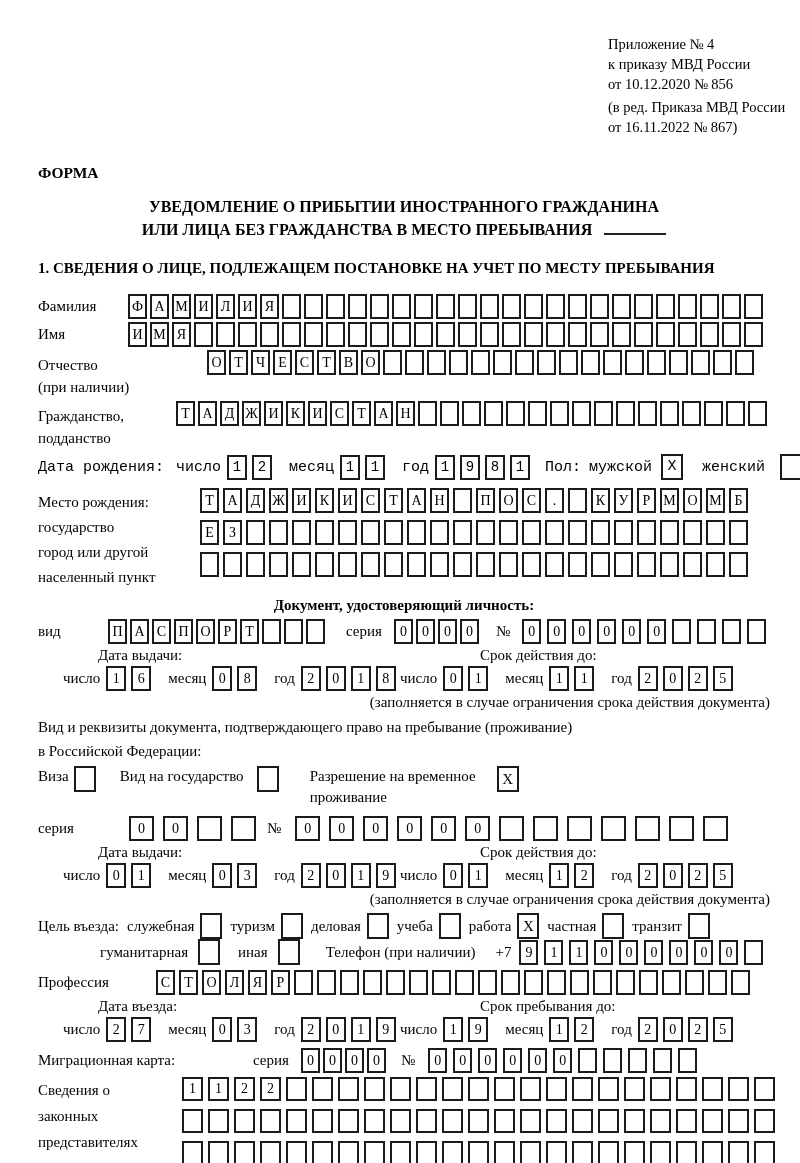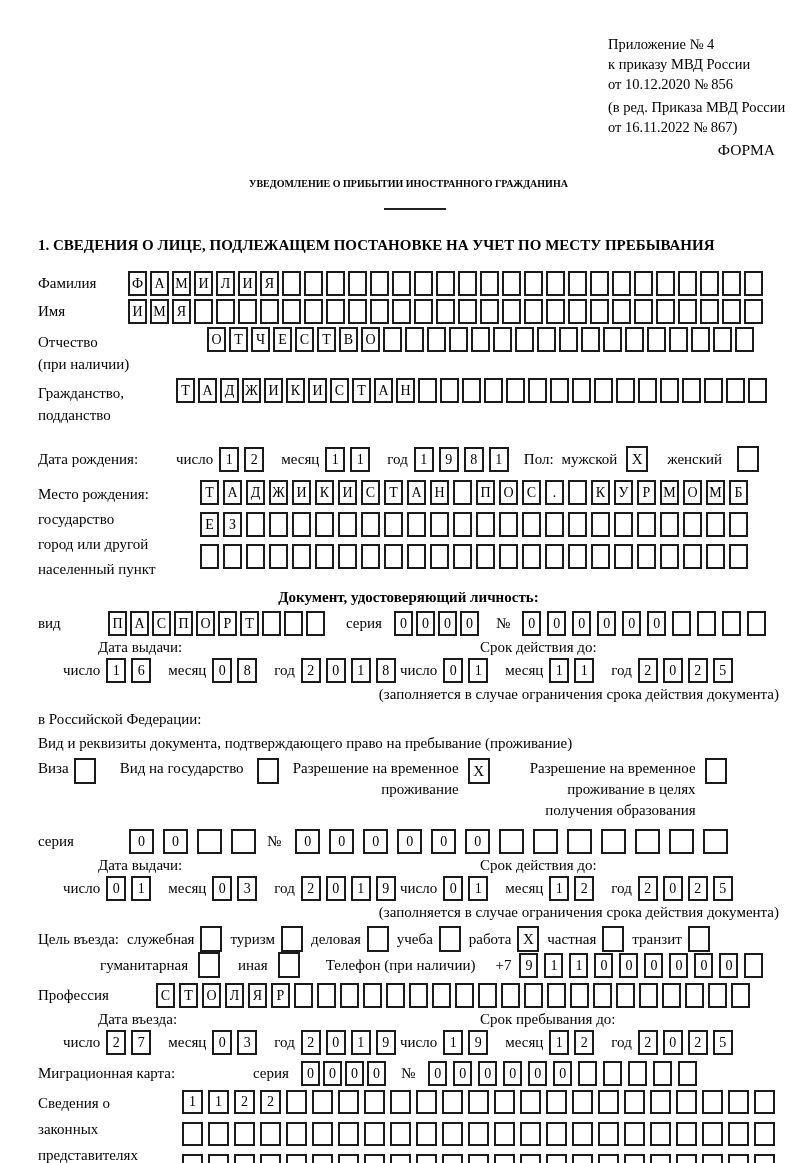--- a/index.html
+++ b/index.html
@@ -2,28 +2,28 @@
 <html><head>
 <meta charset="utf-8">
 <style>
   * { box-sizing: border-box; }
   html,body { margin:0; padding:0; background:#ffffff; }
   body {
     width:800px; height:1163px;
     font-family:"Liberation Serif", "DejaVu Serif", serif;
     color:#000; font-size:15px;
   }
-  .page { width:800px; height:1163px; padding:34px 21px 0 38px; overflow:hidden; position:relative; }
+  .page { width:800px; height:1163px; padding:34px 30px 0 38px; overflow:hidden; position:relative; }
 
   
   .appendix { margin-left:570px; line-height:20px; font-size:14.5px; white-space:nowrap; }
   .appendix .blk2 { margin-top:3px; }
-  .form-label { text-align:right; font-weight:normal; font-size:15.5px; margin-top:4px; padding-right:4px; }
-
-  .title { text-align:center; font-weight:bold; font-size:10px; line-height:23px; margin-top:13px; }
+  .form-label { text-align:left; font-weight:bold; font-size:15.5px; margin-top:27px; padding-right:4px; }
+
+  .title { text-align:center; font-weight:bold; font-size:16px; line-height:23px; margin-top:13px; }
   .uline { display:inline-block; width:62px; border-bottom:2px solid #222; height:13px; margin-left:12px; }
 
   .sec-heading { font-weight:bold; font-size:15px; margin-top:19px; margin-bottom:17px; }
 
   
   .row { display:flex; align-items:flex-start; margin-bottom:3px; }
   .lbl { flex-shrink:0; padding-top:4px; }
   .lbl2 { line-height:22px; }
 
   
@@ -56,21 +56,21 @@
   .d-left  { width:345px; padding-left:25px; flex-shrink:0; display:flex; align-items:center; }
   .d-right { padding-left:17px; display:flex; align-items:center; }
 
   .note { font-size:15px; text-align:right; margin:3px 0 5px; }
 
   .plain { line-height:22px; margin-bottom:2px; }
 
   
   .opts { display:flex; align-items:flex-start; margin-top:4px; margin-bottom:8px; }
   .opt { display:flex; align-items:flex-start; }
-  .optlbl { text-align:right; line-height:21px; }
+  .optlbl { text-align:left; line-height:21px; }
 
   .purposes { display:flex; align-items:center; }
   .purposes .pl { margin-left:8px; }
   .purposes .checkbox { margin-left:6px; }
 
   .inline-row { display:flex; align-items:center; }
 </style>
 </head>
 <body>
 
@@ -80,21 +80,21 @@
     <div>Приложение № 4</div>
     <div>к приказу МВД России</div>
     <div>от 10.12.2020 № 856</div>
     <div class="blk2">(в ред. Приказа МВД России</div>
     <div>от 16.11.2022 № 867)</div>
   </div>
   <div class="form-label">ФОРМА</div>
 
   <div class="title">
     <div>УВЕДОМЛЕНИЕ О ПРИБЫТИИ ИНОСТРАННОГО ГРАЖДАНИНА</div>
-    <div><span class="uline"></span></div>
+    <div><span>ИЛИ ЛИЦА БЕЗ ГРАЖДАНСТВА В МЕСТО ПРЕБЫВАНИЯ</span><span class="uline"></span></div>
   </div>
 
   <div class="sec-heading">1. СВЕДЕНИЯ О ЛИЦЕ, ПОДЛЕЖАЩЕМ ПОСТАНОВКЕ НА УЧЕТ ПО МЕСТУ ПРЕБЫВАНИЯ</div>
 
   <div class="row">
     <span class="lbl" style="width:90px">Фамилия</span>
     <span class="cells">
         <span class="cell">Ф</span>
         <span class="cell">А</span>
         <span class="cell">М</span>
@@ -225,21 +225,21 @@
         <span class="cell"></span>
         <span class="cell"></span>
         <span class="cell"></span>
         <span class="cell"></span>
         <span class="cell"></span>
         <span class="cell"></span>
         <span class="cell"></span>
       </span>
   </div>
 
-  <div class="row inline-row" style="margin-top:20px; align-items:center;">
+  <div class="row inline-row" style="margin-top:5px; align-items:center;font-family:Liberation Mono, monospace;">
     <span style="width:138px; flex-shrink:0;">Дата рождения:</span>
     <span class="dg">
       <span class="dl">число</span>
       <span class="cells dt">
           <span class="cell">1</span>
           <span class="cell">2</span>
         </span>
       <span class="gap"></span>
       <span class="dl">месяц</span>
       <span class="cells dt">
@@ -436,39 +436,35 @@
             <span class="cell">2</span>
             <span class="cell">0</span>
             <span class="cell">2</span>
             <span class="cell">5</span>
           </span>
       </span>
     </span>
   </div>
   <div class="note">(заполняется в случае ограничения срока действия документа)</div>
 
+  <div class="plain">Вид и реквизиты документа, подтверждающего право на пребывание (проживание)</div>
   <div class="plain">в Российской Федерации:</div>
-  <div class="plain">Вид и реквизиты документа, подтверждающего право на пребывание (проживание)</div>
 
   <div class="opts">
     <span class="opt">
       <span class="optlbl">Виза</span>
       <span class="checkbox" style="margin-left:5px"></span>
     </span>
     <span class="opt" style="margin-left:24px">
       <span class="optlbl">Вид на государство</span>
       <span class="checkbox" style="margin-left:13px"></span>
     </span>
-    <span class="opt" style="margin-left:2px">
+    <span class="opt" style="margin-left:31px">
       <span class="optlbl" style="width:178px">Разрешение на временное проживание</span>
       <span class="checkbox" style="margin-left:9px">X</span>
-    </span>
-    <span class="opt" style="margin-left:14px">
-      <span class="optlbl" style="width:192px">Разрешение на временное проживание в целях получения образования</span>
-      <span class="checkbox" style="margin-left:9px"></span>
     </span>
   </div>
 
   <div class="row inline-row" style="align-items:center">
     <span style="width:91px; flex-shrink:0">серия</span>
     <span class="cells w">
         <span class="cell">0</span>
         <span class="cell">0</span>
         <span class="cell"></span>
         <span class="cell"></span>

